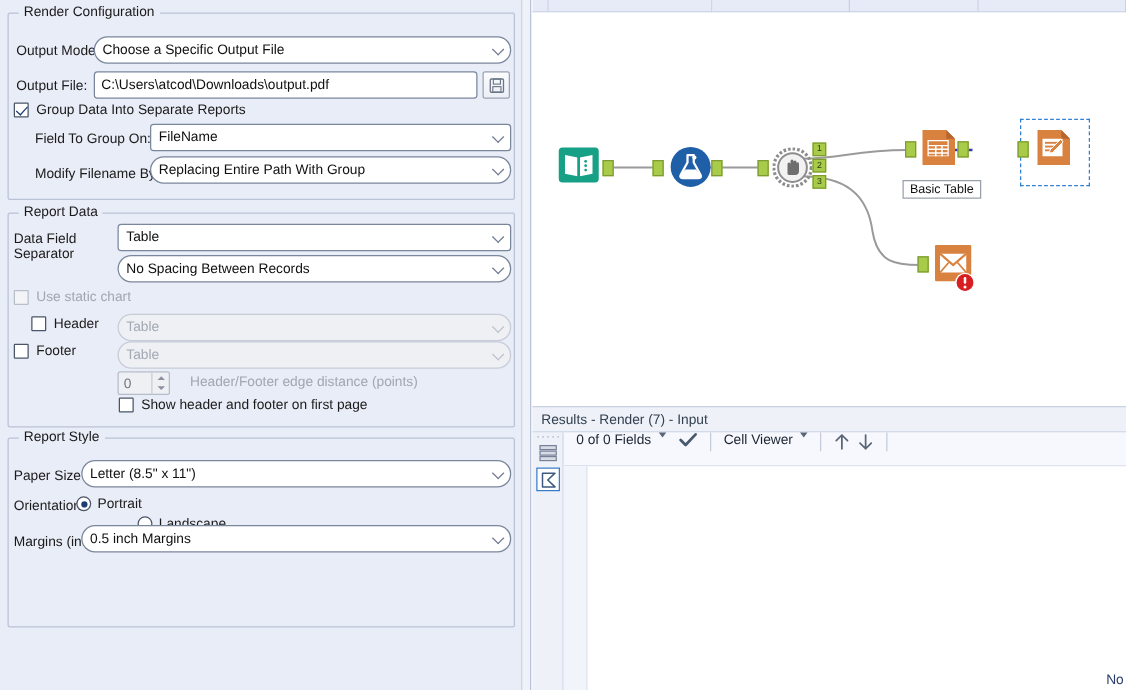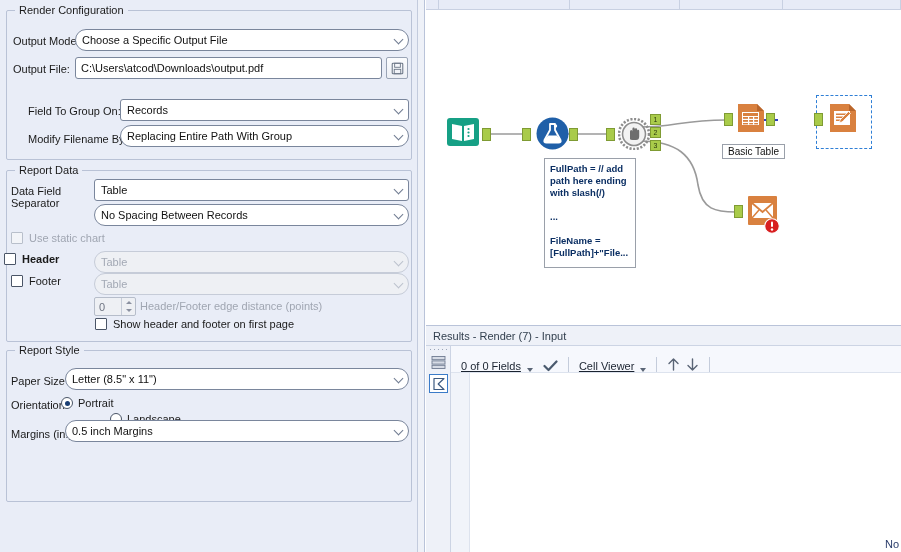--- a/index.html
+++ b/index.html
@@ -263,25 +263,24 @@
   .side-icon {
     position: absolute; left: 3px;
     width: 19px; height: 19px;
     display: flex; align-items: center; justify-content: center;
   }
   .side-icon.sel { border: 1.5px solid #3a7bc8; background: #ffffff; }
   #results-toolbar {
     position: absolute; left: 25px; top: 20px;
     width: 450px; height: 26px;
     background: #f6f8fd;
-    display: flex; align-items: flex-end;
+    display: flex; align-items: flex-start;
     padding-left: 10px;
     font-size: 11px; color: #1a2330;
     gap: 6px;
-    text-decoration: underline;
   }
   .tb-sep { width:1px; height:15px; background:#c4ccdb; margin: 0 4px; }
   .tb-caret { width:0;height:0;border-left:3.5px solid transparent;border-right:3.5px solid transparent;border-top:4px solid #5a6576; }
   #results-grid {
     position: absolute; left: 25px; top: 46px;
     width: 450px; height: 181px;
     background: #ffffff;
     border-top: 1px solid #dde3ee;
   }
   #grid-left-col {
@@ -323,24 +322,28 @@
       <span>C:\Users\atcod\Downloads\output.pdf</span>
     </div>
     <div class="iconbtn" style="left:386px; top:57px;">
       <svg width="13" height="13" viewBox="0 0 16 16">
         <rect x="1.5" y="1.5" width="13" height="13" rx="1" fill="none" stroke="#6b7686" stroke-width="1.3"></rect>
         <rect x="4.5" y="1.5" width="7" height="5" fill="none" stroke="#6b7686" stroke-width="1.1"></rect>
         <rect x="4" y="9" width="8" height="5.5" fill="none" stroke="#6b7686" stroke-width="1.1"></rect>
       </svg>
     </div>
 
+    <div class="cbrow" style="left:11px; top:82px;">
+      <span class="cbox checked"></span>
+      <span class="cblabel">Group Data Into Separate Reports</span>
+    </div>
 
     <div class="lbl" style="left:28px; top:104px;">Field To Group On:</div>
     <div class="combo" style="left:120px; top:99px; width:289px;">
-      <span>Records</span>
+      <span>FileName</span>
       <span class="chev"></span>
     </div>
 
     <div class="lbl" style="left:28px; top:132px;">Modify Filename By:</div>
     <div class="combo round" style="left:120px; top:125px; width:289px;">
       <span>Replacing Entire Path With Group</span>
       <span class="chev"></span>
     </div>
 
     <div class="group-box" style="left:6px; top:170px; width:406px; height:172px;">
@@ -357,21 +360,21 @@
     <div class="combo round" style="left:94px; top:204px; width:315px;">
       <span>No Spacing Between Records</span>
       <span class="chev"></span>
     </div>
 
     <div class="cbrow" style="left:11px; top:232px;">
       <span class="cbox disabled"></span>
       <span class="cblabel disabled">Use static chart</span>
     </div>
 
-    <div class="cbrow" style="left:4px; top:253px;font-weight:bold;">
+    <div class="cbrow" style="left:25px; top:253px;">
       <span class="cbox"></span>
       <span class="cblabel">Header</span>
     </div>
     <div class="combo round disabled" style="left:94px; top:251px; width:315px;">
       <span>Table</span>
       <span class="chev"></span>
     </div>
 
     <div class="cbrow" style="left:11px; top:275px;">
       <span class="cbox"></span>
@@ -386,21 +389,21 @@
       <span>0</span>
       <span class="arrows">
         <span>
             <i class="tri-up"></i>
           </span>
         <span>
             <i class="tri-dn"></i>
           </span>
       </span>
     </div>
-    <div class="lbl muted" style="left:140px; top:299px;">Header/Footer edge distance (points)</div>
+    <div class="lbl muted" style="left:152px; top:299px;">Header/Footer edge distance (points)</div>
 
     <div class="cbrow" style="left:95px; top:318px;">
       <span class="cbox"></span>
       <span class="cblabel">Show header and footer on first page</span>
     </div>
 
     <div class="group-box" style="left:6px; top:350px; width:406px; height:152px;">
       <div class="group-title">Report Style</div>
     </div>
 
@@ -467,28 +470,20 @@
       <div class="node" style="left:110px; top:107px;">
         <svg width="33" height="33" viewBox="0 0 33 33">
           <circle cx="16.5" cy="16.5" r="16" fill="#1f5fa8"></circle>
           <path d="M14 7 L14 13 L8.5 23 Q7.5 25.5 10.5 25.5 L22.5 25.5 Q25.5 25.5 24.5 23 L19 13 L19 7 Z" fill="none" stroke="#ffffff" stroke-width="1.8" stroke-linejoin="round"></path>
           <path d="M12.2 18.5 L20.8 18.5 L24.5 23 Q25.5 25.5 22.5 25.5 L10.5 25.5 Q7.5 25.5 8.5 23 Z" fill="#ffffff"></path>
           <circle cx="19.5" cy="9" r="1.7" fill="#ffffff"></circle>
         </svg>
       </div>
       <div class="anchor" style="left:143px; top:118px;"></div>
 
-      <div class="annot" style="left:118px; top:148px; width:92px; height:110px;">FullPath = // add
-path here ending
-with slash(/)
-
-...
-
-FileName =
-[FullPath]+"File...</div>
 
       <div class="anchor" style="left:180px; top:118px;"></div>
       <div class="node" style="left:192px; top:108px;">
         <svg width="32" height="32" viewBox="0 0 32 32">
           <circle cx="16" cy="16" r="15" fill="none" stroke="#8d8d8d" stroke-width="2.6" stroke-dasharray="2.1 1.6"></circle>
           <circle cx="16" cy="16" r="11.5" fill="#f2f2f2" stroke="#8d8d8d" stroke-width="1.6"></circle>
           <path d="M12 21 L12 13.5 Q12 12 13.2 12 Q14.4 12 14.4 13.5 L14.4 11 Q14.4 9.6 15.6 9.6 Q16.8 9.6 16.8 11 L16.8 11.6 Q16.8 10.3 18 10.3 Q19.2 10.3 19.2 11.6 L19.2 12.8 Q19.2 11.8 20.2 11.8 Q21.2 11.8 21.2 13.1 L21.2 18.5 Q21.2 22 18 22 L14.6 22 Q12 22 12 21 Z" fill="#6e6e6e"></path>
         </svg>
       </div>
       <div class="anchor num" style="left:224px; top:104px;">1</div>

